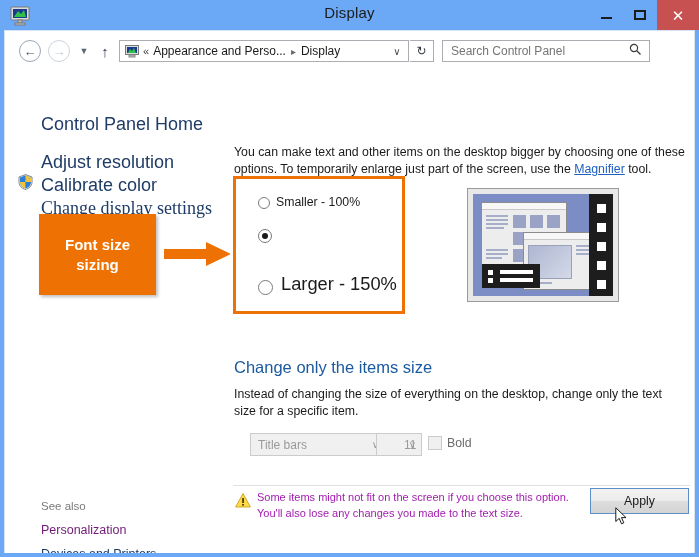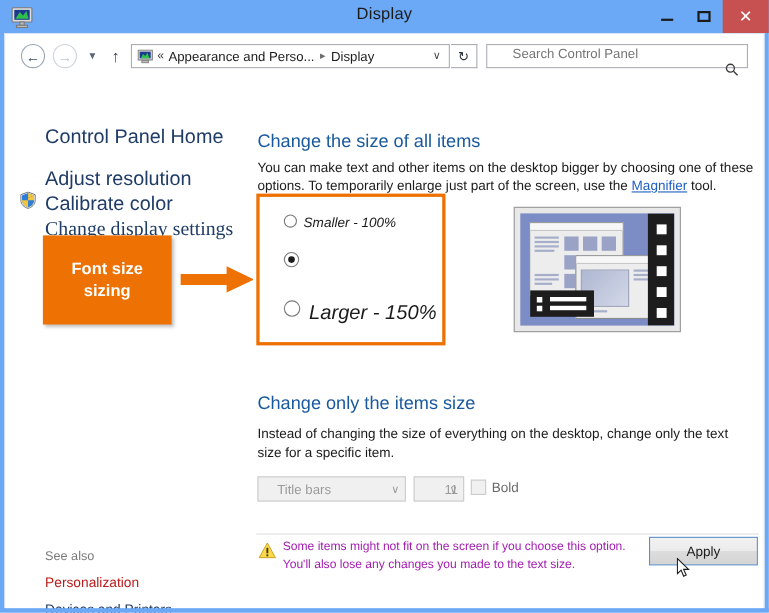--- a/index.html
+++ b/index.html
@@ -102,24 +102,24 @@
   #refresh-btn {
     position: absolute; left: 405px; top: 9px;
     width: 24px; height: 22px;
     border: 1px solid #ABADB3; border-left: none;
     background: #ffffff;
     display: flex; align-items: center; justify-content: center;
     font-size: 12px; color: #30363d;
   }
   #searchbox {
     position: absolute; left: 437px; top: 9px;
-    width: 238px; height: 22px;
+    width: 208px; height: 22px;
     border: 1px solid #ABADB3;
     background: #ffffff;
-    display: flex; align-items: center; flex-direction: column;
+    display: flex; align-items: center;
   }
   #search-input {
     border: none; outline: none; background: transparent;
     margin-left: 6px; width: 200px;
     font-family: "Liberation Sans", sans-serif;
     font-size: 12px; color: #767676;
   }
   #search-icon { margin-left: auto; margin-right: 7px; color: #3b3b3b; font-size: 12px; }
 
   
@@ -145,21 +145,21 @@
   #side-home { top: 44px; }
   #side-res  { top: 82px; }
   #side-cal  { top: 105px; }
   #side-chg  { top: 128px; font-family: Liberation Serif, serif; }
   #shield-icon { position: absolute; left: 13px; top: 104px; width: 15px; height: 16px; }
 
   #see-also {
     position: absolute; left: 36px; top: 430px;
     font-size: 11.5px; color: #7a7a7a;
   }
-  #side-pers { position: absolute; left: 36px; top: 453px; font-size: 12.5px; color: #b91c1c; white-space: nowrap; }
+  #side-pers { position: absolute; left: 36px; top: 453px; font-size: 12.5px; color: #701a75; white-space: nowrap; }
   #side-dev  { position: absolute; left: 36px; top: 477px; font-size: 12.5px; color: #1f3c66; white-space: nowrap; }
 
   
   #callout-box {
     position: absolute; left: 34px; top: 183px;
     width: 117px; height: 81px;
     background: #ED7203;
     box-shadow: 2px 2px 3px rgba(0,0,0,0.25);
     display: flex; flex-direction: column;
     align-items: center; justify-content: center;
@@ -194,21 +194,21 @@
 
   
   #radio-group {
     position: absolute; left: 3px; top: 106px;
     width: 172px; height: 138px;
     background: #ffffff;
     border: 3px solid #ED7203;
   }
   .radio-row {
     position: absolute; left: 22px;
-    display: flex; align-items: flex-start; font-style: italic;
+    display: flex; align-items: flex-end;
   }
   #row-smaller { top: 16px; }
   #row-medium  { top: 50px; }
   #row-larger  { top: 94px; }
   .radio-dot {
     border-radius: 50%;
     border: 1px solid #7a7a7a;
     background: #ffffff;
     flex: none;
     display: flex; align-items: center; justify-content: center;
@@ -272,21 +272,21 @@
   
   #controls-row { position: absolute; left: 4px; top: 363px; }
   .combo {
     position: absolute; top: 0;
     height: 23px;
     border: 1px solid #CBCBCB;
     background: #F0F0F0;
     display: flex; align-items: center;
     color: #9a9a9a; font-size: 12px;
   }
-  #combo-item { left: 0; width: 135px; padding-left: 10px; }
+  #combo-item { left: 16px; width: 135px; }
   #combo-item .combo-label { margin-left: 7px; }
   #combo-size { left: 142px; width: 46px; padding-left: 20px; }
   #combo-size .combo-label { margin-left: 7px; }
   .combo-caret {
     position: absolute; right: 5px; font-size: 10px; color: #9a9a9a;
   }
   #bold-check {
     position: absolute; left: 194px; top: 3px;
     width: 14px; height: 14px;
     border: 1px solid #CBCBCB; background: #F0F0F0;
@@ -433,21 +433,20 @@
       <span>sizing</span>
     </div>
     <span id="callout-arrow">
       <svg width="68" height="26" viewBox="0 0 68 26">
         <polygon points="0,8 42,8 42,1 67,13 42,25 42,18 0,18" fill="#ED7203"></polygon>
       </svg>
     </span>
 
     <div id="main">
 
-      <div class="h-blue" id="head-size">Change the size of all items</div>
 
       <div class="body-text" id="desc-size">
         <span>You can make text and other items on the desktop bigger by choosing one of these options. To temporarily enlarge just part of the screen, use the </span><a href="#" id="magnifier-link">Magnifier</a><span> tool.</span>
       </div>
 
       <div id="radio-group">
         <div class="radio-row" id="row-smaller">
           <span class="radio-dot sm"></span>
           <span class="radio-label" id="lbl-smaller">Smaller - 100%</span>
         </div>

